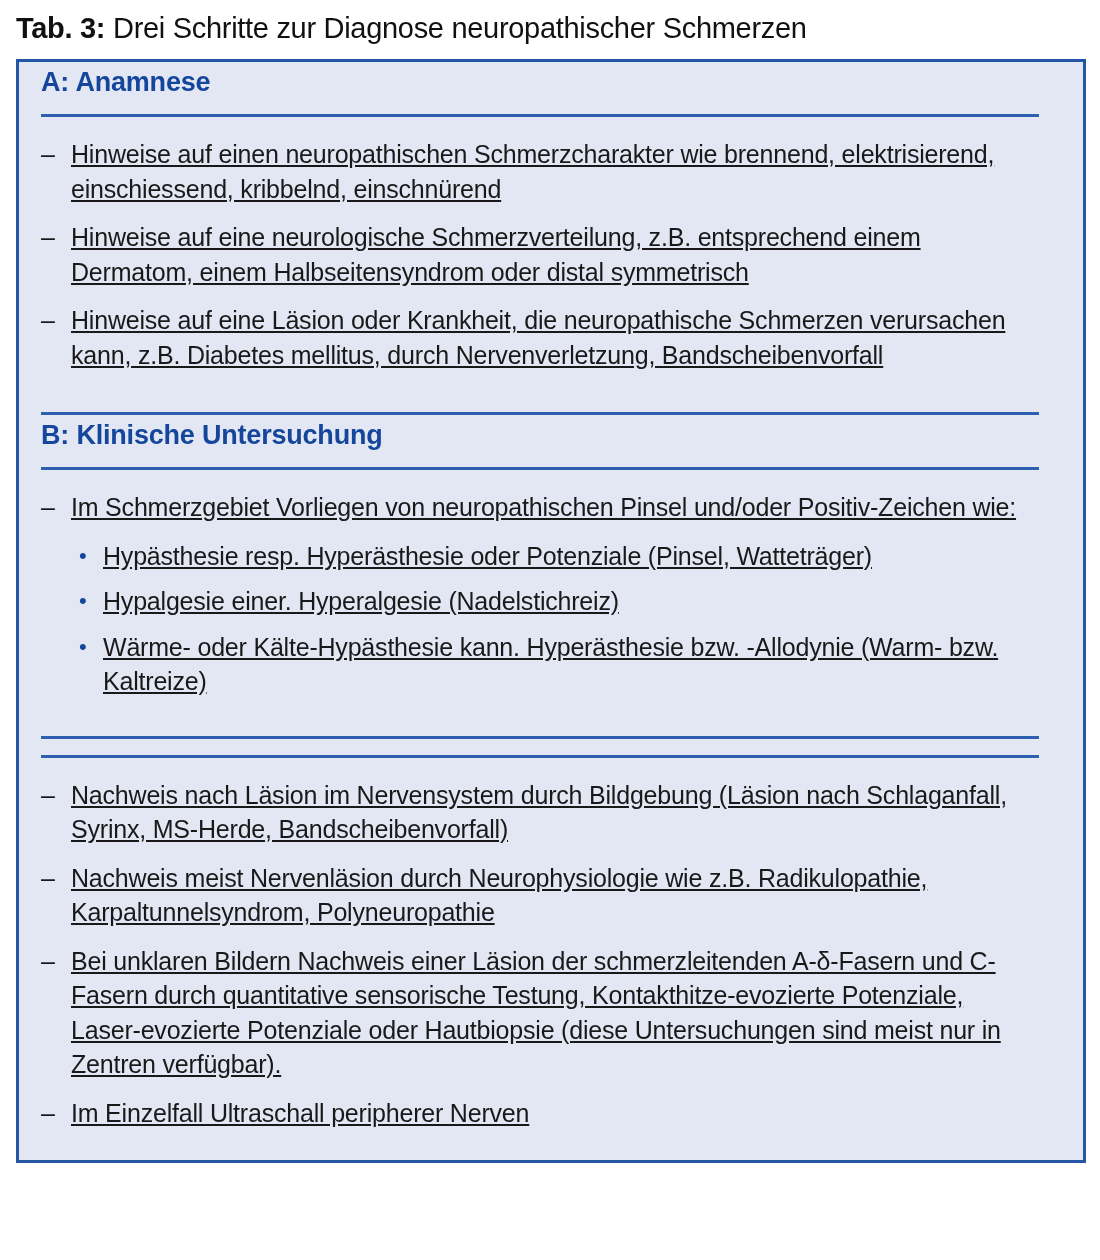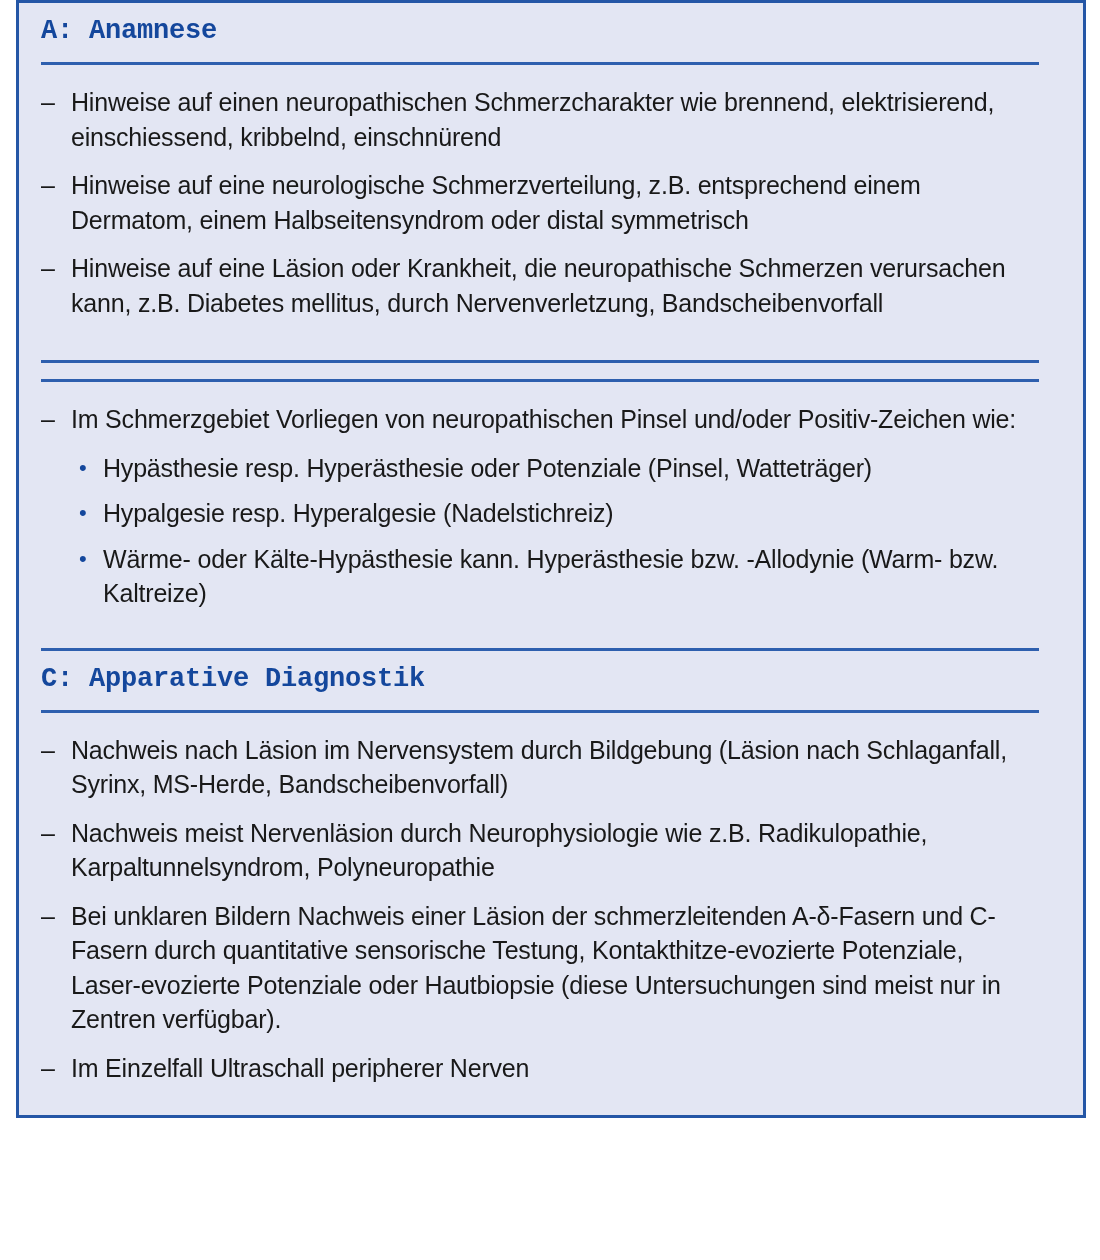--- a/index.html
+++ b/index.html
@@ -28,26 +28,25 @@
   .table-box {
     box-sizing: border-box;
     margin: 0 14px 0 16px;
     width: 1070px;
     border: 3px solid #2456a6;
     background: #e3e6f3;
     padding: 0 44px 14px 22px;
   }
 
   .section-heading {
-    padding-top: 13px;
+    padding-top: 5px;
     font-size: 27px;
     font-weight: 700;
     color: #14479c;
     letter-spacing: -0.2px;
-    font-family: Liberation Mono, monospace;
   }
   .rule {
     height: 3px;
     background: #2e5fae;
     margin-top: 16px;
   }
   .rule.section-divider {
     margin-top: 24px;
   }
 
@@ -61,39 +60,44 @@
     line-height: 1.38;
     color: #191919;
     letter-spacing: -0.2px;
   }
   .item .marker {
     flex: 0 0 30px;
     color: #191919;
   }
   .item .item-text {
     flex: 1;
+    text-decoration: underline;
   }
   .subitems {
     margin: 2px 0 4px 38px;
   }
   .item.sub {
     margin-bottom: 11px;
   }
   .item.sub .marker {
     flex: 0 0 24px;
     color: #14479c;
     font-size: 22px;
     line-height: 1.55;
   }
 </style>
 </head>
 <body>
 
 <div class="page">
 
+  <div class="doc-title">
+    <span class="title-label">Tab. 3:</span>
+    <span class="title-text">Drei Schritte zur Diagnose neuropathischer Schmerzen</span>
+  </div>
 
   <div class="table-box">
 
     <div class="section-heading">A: Anamnese</div>
     <div class="rule"></div>
     <div class="items">
       <div class="item">
         <span class="marker">–</span>
         <span class="item-text">Hinweise auf einen neuropathischen Schmerzcharakter wie brennend, elektrisierend, einschiessend, kribbelnd, einschnürend</span>
       </div>
@@ -101,44 +105,44 @@
         <span class="marker">–</span>
         <span class="item-text">Hinweise auf eine neurologische Schmerzverteilung, z.B. entsprechend einem Dermatom, einem Halbseitensyndrom oder distal symmetrisch</span>
       </div>
       <div class="item">
         <span class="marker">–</span>
         <span class="item-text">Hinweise auf eine Läsion oder Krankheit, die neuropathische Schmerzen verursachen kann, z.B. Diabetes mellitus, durch Nervenverletzung, Bandscheibenvorfall</span>
       </div>
     </div>
 
     <div class="rule section-divider"></div>
+    <div class="section-heading">B: Klinische Untersuchung</div>
     <div class="rule"></div>
     <div class="items">
       <div class="item">
         <span class="marker">–</span>
         <span class="item-text">Im Schmerzgebiet Vorliegen von neuropathischen Pinsel und/oder Positiv-Zeichen wie:</span>
       </div>
       <div class="subitems">
         <div class="item sub">
           <span class="marker">•</span>
           <span class="item-text">Hypästhesie resp. Hyperästhesie oder Potenziale (Pinsel, Watteträger)</span>
         </div>
         <div class="item sub">
           <span class="marker">•</span>
-          <span class="item-text">Hypalgesie resp. Hyperalgesie (Nadelstichreiz)</span>
+          <span class="item-text">Hypalgesie einer. Hyperalgesie (Nadelstichreiz)</span>
         </div>
         <div class="item sub">
           <span class="marker">•</span>
           <span class="item-text">Wärme- oder Kälte-Hypästhesie kann. Hyperästhesie bzw. -Allodynie (Warm- bzw. Kaltreize)</span>
         </div>
       </div>
     </div>
 
     <div class="rule section-divider"></div>
-    <div class="section-heading">C: Apparative Diagnostik</div>
     <div class="rule"></div>
     <div class="items">
       <div class="item">
         <span class="marker">–</span>
         <span class="item-text">Nachweis nach Läsion im Nervensystem durch Bildgebung (Läsion nach Schlaganfall, Syrinx, MS-Herde, Bandscheibenvorfall)</span>
       </div>
       <div class="item">
         <span class="marker">–</span>
         <span class="item-text">Nachweis meist Nervenläsion durch Neurophysiologie wie z.B. Radikulopathie, Karpaltunnelsyndrom, Polyneuropathie</span>
       </div>

